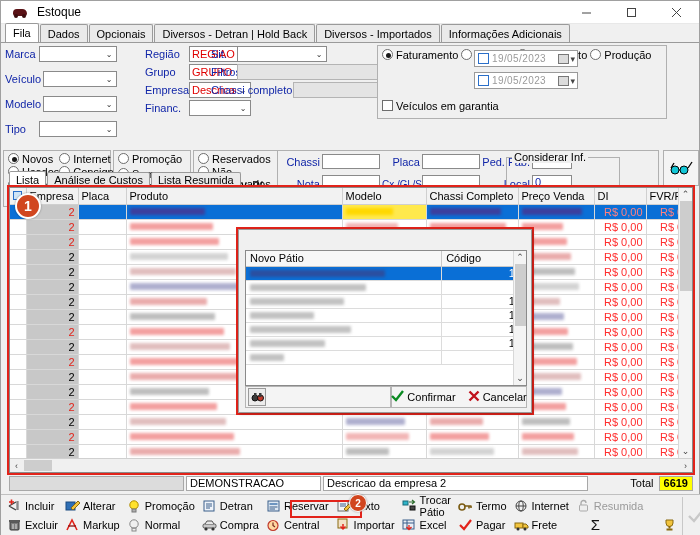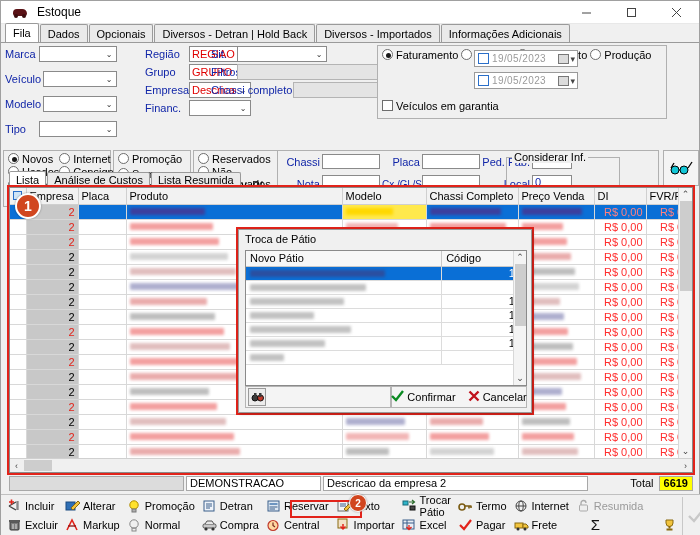--- a/index.html
+++ b/index.html
@@ -1144,21 +1144,20 @@
           </svg>
         </div>
 
     </div>
   </div>
 
   <div class="redbox" style="left:289px;top:499px;width:72px;height:18px;"></div>
   <div class="badge sm" style="left:348px;top:493px;">2</div>
 
   <div class="dialog">
-    <div class="dlg-title">Troca de Pátio</div>
     <div class="dlg-list">
       <table class="dlggrid">
         <colgroup>
             <col style="width:70%">
             <col style="width:30%">
           </colgroup>
         <thead>
             <tr>
           <th>Novo Pátio</th>
           <th>Código</th>

